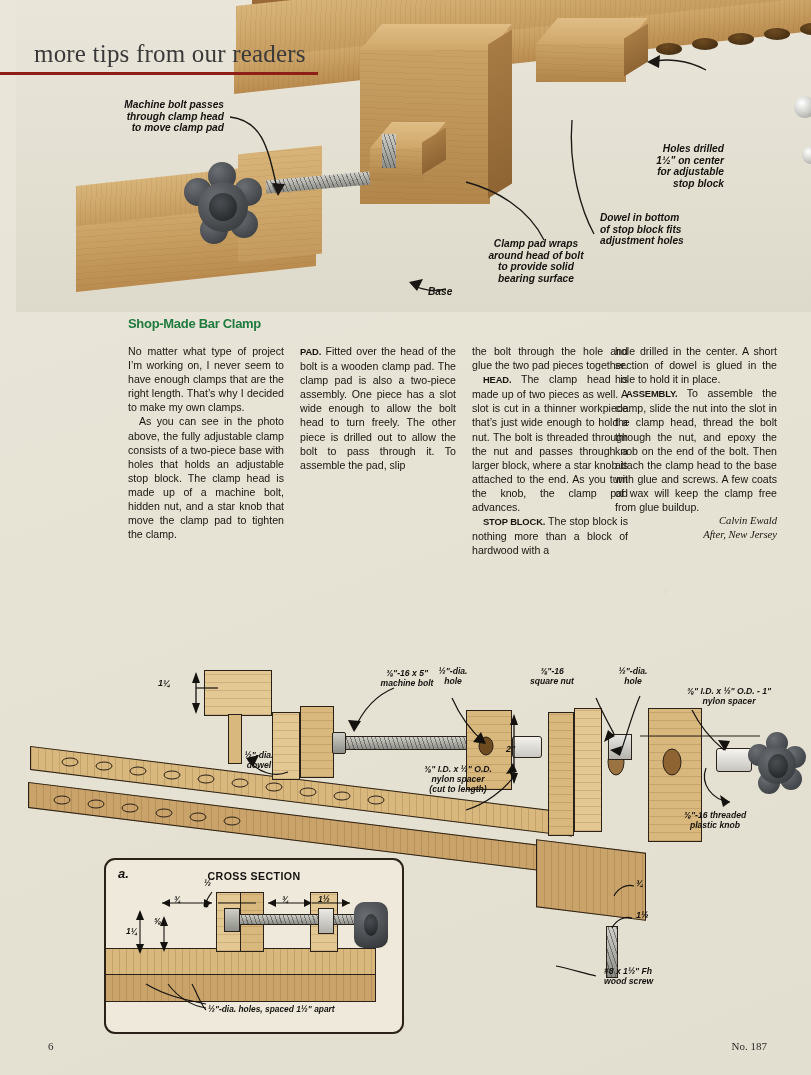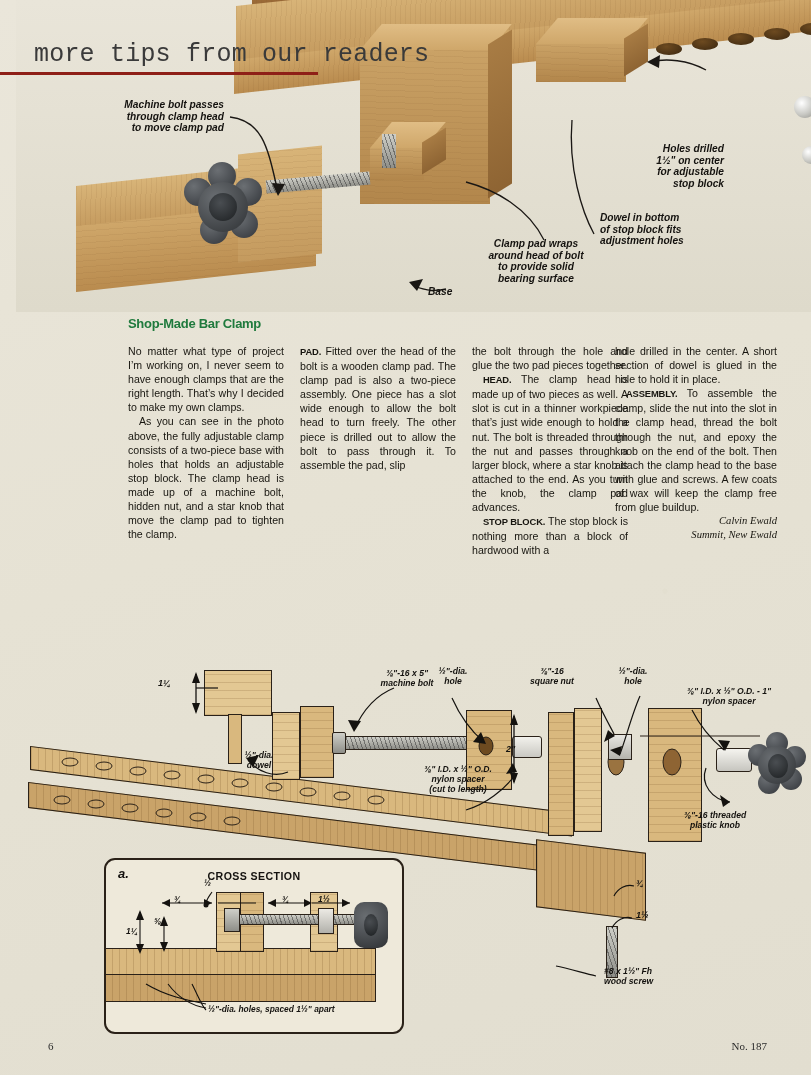--- a/index.html
+++ b/index.html
@@ -13,21 +13,21 @@
   .paper-noise{position:absolute;inset:0;opacity:.35;
     background:
       radial-gradient(circle at 12% 22%, rgba(180,170,140,.18) 0 2px, transparent 3px),
       radial-gradient(circle at 63% 8%, rgba(180,170,140,.15) 0 2px, transparent 3px),
       radial-gradient(circle at 82% 55%, rgba(180,170,140,.13) 0 2px, transparent 3px),
       radial-gradient(circle at 35% 77%, rgba(180,170,140,.13) 0 2px, transparent 3px);}
 
   
   .hdr{position:absolute;left:0;top:40px;width:330px;height:38px;}
   .hdr-title{position:absolute;left:34px;top:0;font-size:25px;color:#3a3a3a;
-    font-family:Liberation Mono, monospace;font-weight:400;letter-spacing:.2px;white-space:nowrap;}
+    font-family:Liberation Serif, serif;font-weight:400;letter-spacing:.2px;white-space:nowrap;}
   .hdr-rule{position:absolute;left:0;top:32px;width:318px;height:3px;background:#8e1f17;}
 
   
   .photo{position:absolute;left:16px;top:0;width:811px;height:312px;overflow:hidden;}
   .ph-bg{position:absolute;inset:0;background:linear-gradient(180deg,#e9e5d9,#dedacb);}
   .wood{position:absolute;background:#c8a268;}
   .wood.l{background:linear-gradient(180deg,#d8b478,#c49a5e);}
   .wood.d{background:linear-gradient(180deg,#a9763f,#8d5f30);}
   .wood.m{background:linear-gradient(180deg,#cfa76a,#b98b4e);}
 
@@ -234,21 +234,21 @@
       </div>
     <div class="col c3">
         <p>the bolt through the hole and glue the two pad pieces together.</p>
         <p><span class="runin">HEAD.</span> The clamp head is made up of two pieces as well. A slot is cut in a thinner workpiece that’s just wide enough to hold a nut. The bolt is threaded through the nut and passes through a larger block, where a star knob is attached to the end. As you turn the knob, the clamp pad advances.</p>
         <p><span class="runin">STOP BLOCK.</span> The stop block is nothing more than a block of hardwood with a</p>
       </div>
     <div class="col c4">
         <p>hole drilled in the center. A short section of dowel is glued in the hole to hold it in place.</p>
         <p><span class="runin">ASSEMBLY.</span> To assemble the clamp, slide the nut into the slot in the clamp head, thread the bolt through the nut, and epoxy the knob on the end of the bolt. Then attach the clamp head to the base with glue and screws. A few coats of wax will keep the clamp free from glue buildup.</p>
         <span class="sig">Calvin Ewald</span>
-        <span class="sig">Summit, New Ewald</span>
+        <span class="sig">After, New Jersey</span>
       </div>
   </div>
 
   <div class="draw">
 
     <div class="dwood" style="left:30px;top:96px;width:540px;height:22px;transform:skewY(7deg);transform-origin:left top;">
         <div class="dgrain"></div>
       </div>
     <div class="dwood s" style="left:28px;top:132px;width:540px;height:24px;transform:skewY(7deg);transform-origin:left top;">
         <div class="dgrain"></div>

